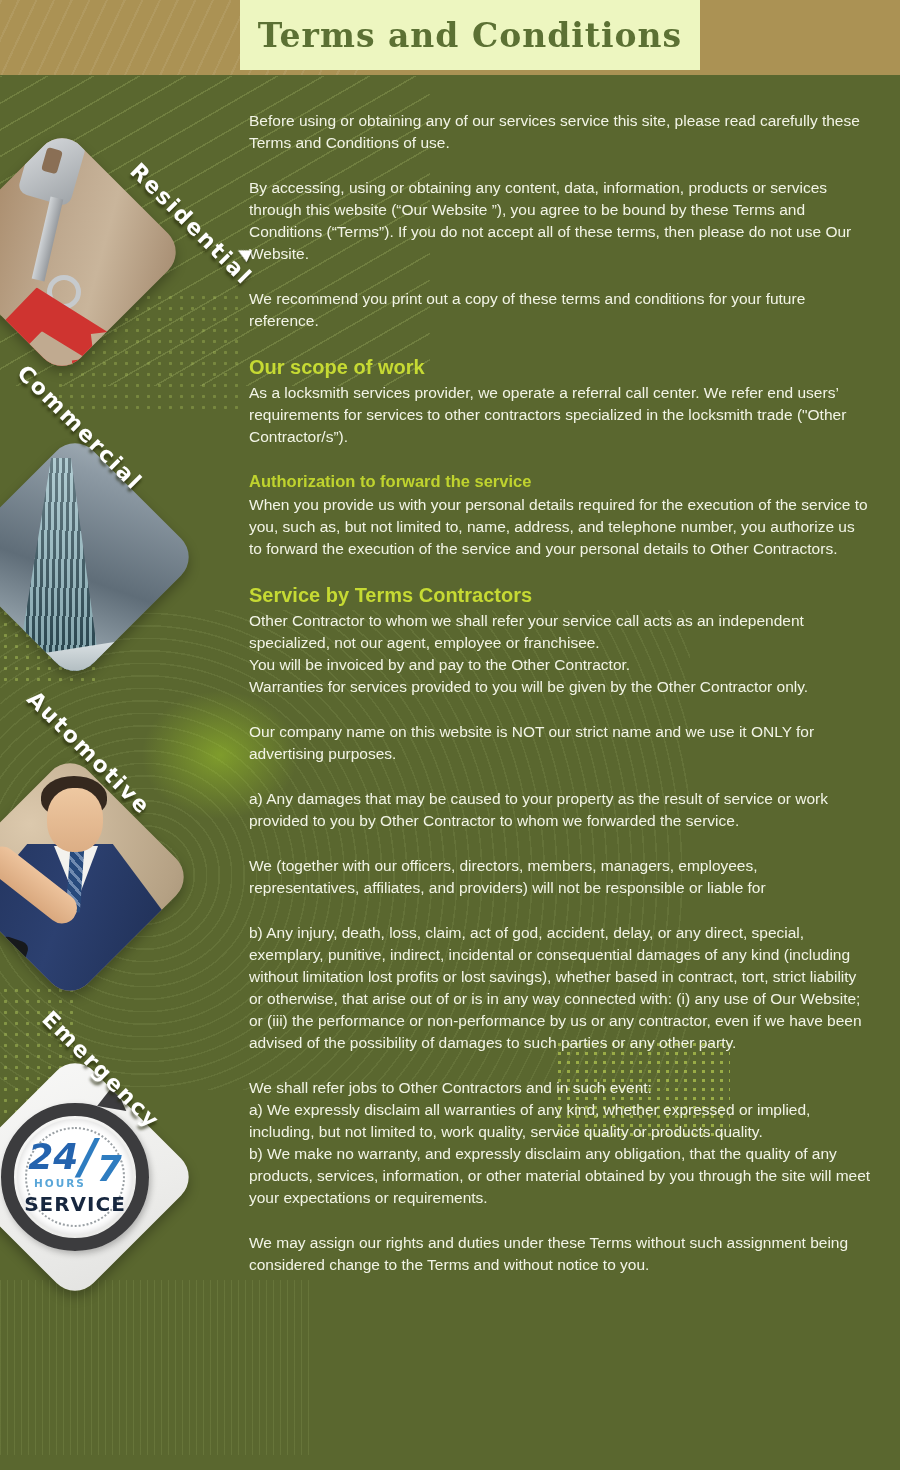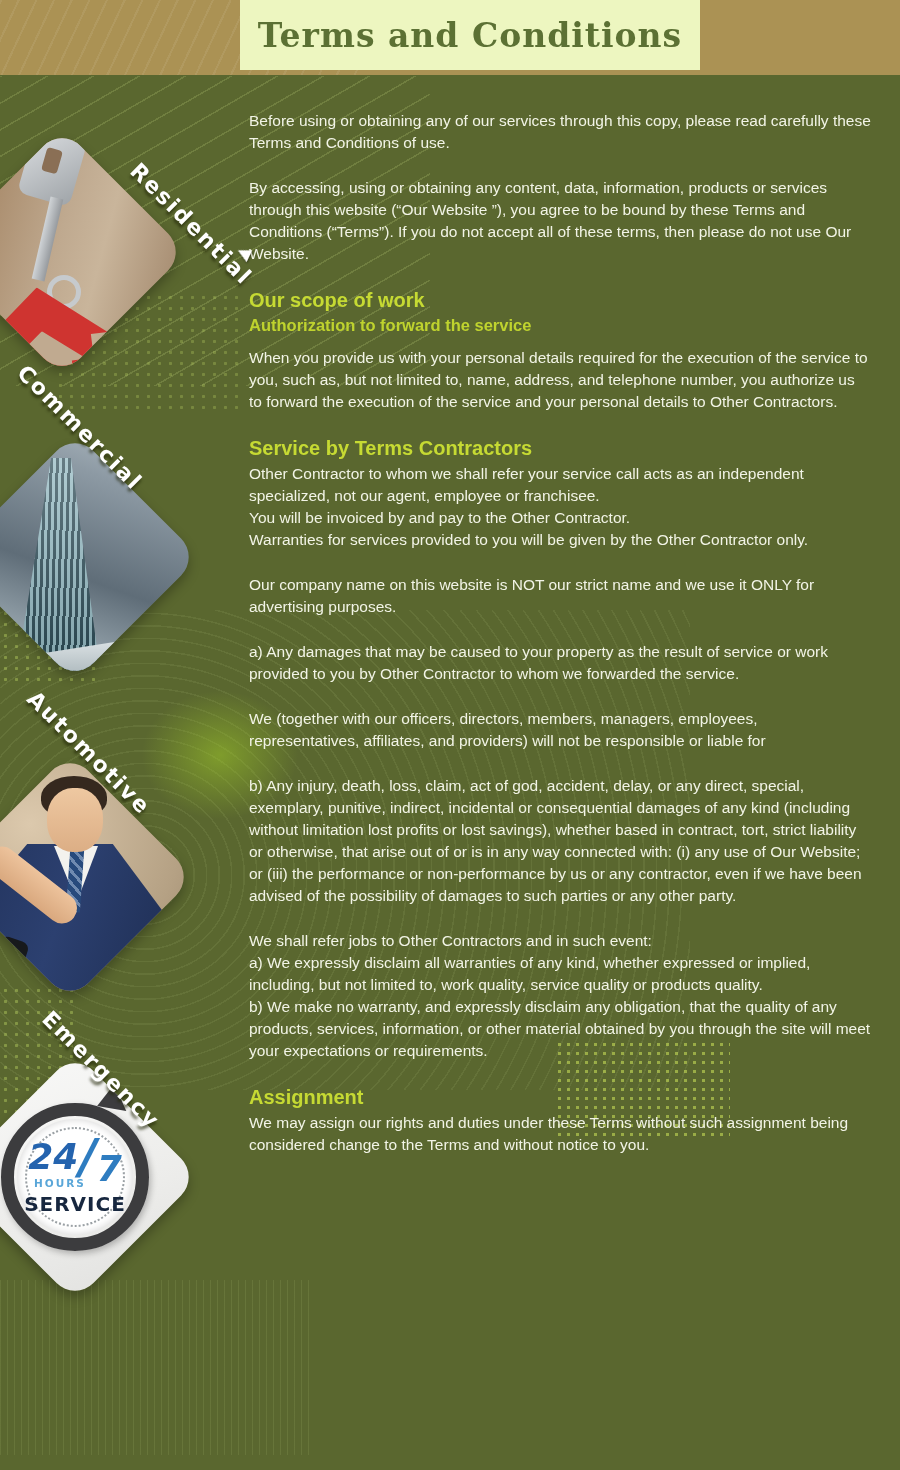--- a/index.html
+++ b/index.html
@@ -114,21 +114,21 @@
   .l-res { left:143px; top:158px; }
   .l-com { left:30px;  top:360px; }
   .l-auto { left:40px; top:686px; }
   .l-eme { left:55px;  top:1006px; }
 
   
   .content { position:absolute; left:249px; top:110px; width:622px; z-index:5;
     color:#f2f4e6; font-size:15.5px; line-height:22px; }
   .content p { margin:0 0 23px 0; white-space:pre-line; }
   .content h2 { margin:12px 0 3px 0; font-size:20px; line-height:24px; color:#c6da33; font-weight:bold; }
-  .content h3 { margin:0 0 12px 0; font-size:16.5px; line-height:20px; color:#bfd32e; font-weight:bold; }
+  .content h3 { margin:0 0 3px 0; font-size:16.5px; line-height:20px; color:#bfd32e; font-weight:bold; }
 
   
   .cursor { position:absolute; left:237px; top:247px; z-index:8; width:0; height:0;
     border-top:6px solid transparent; border-bottom:7px solid transparent; border-right:13px solid #ffffff;
     transform:rotate(25deg); filter:drop-shadow(1px 1px 1px rgba(0,0,0,0.45)); }
 </style>
 </head>
 <body>
 
 <div class="page">
@@ -197,39 +197,40 @@
   </div>
 
   <span class="dlabel l-res">Residential</span>
   <span class="dlabel l-com">Commercial</span>
   <span class="dlabel l-auto">Automotive</span>
   <span class="dlabel l-eme">Emergency</span>
 
   <div class="cursor"></div>
 
   <div class="content">
-    <p>Before using or obtaining any of our services through this copy, please read carefully these Terms and Conditions of use.</p>
+    <p>Before using or obtaining any of our services service this site, please read carefully these Terms and Conditions of use.</p>
     <p>By accessing, using or obtaining any content, data, information, products or services through this website (“Our Website ”), you agree to be bound by these Terms and Conditions (“Terms”). If you do not accept all of these terms, then please do not use Our Website.</p>
+    <p>We recommend you print out a copy of these terms and conditions for your future reference.</p>
 
     <h2>Our scope of work</h2>
+    <p>As a locksmith services provider, we operate a referral call center. We refer end users’ requirements for services to other contractors specialized in the locksmith trade ("Other Contractor/s”).</p>
 
     <h3>Authorization to forward the service</h3>
     <p>When you provide us with your personal details required for the execution of the service to you, such as, but not limited to, name, address, and telephone number, you authorize us to forward the execution of the service and your personal details to Other Contractors.</p>
 
     <h2>Service by Terms Contractors</h2>
     <p>Other Contractor to whom we shall refer your service call acts as an independent specialized, not our agent, employee or franchisee.
 You will be invoiced by and pay to the Other Contractor.
 Warranties for services provided to you will be given by the Other Contractor only.</p>
     <p>Our company name on this website is NOT our strict name and we use it ONLY for advertising purposes.</p>
 
     <p>a) Any damages that may be caused to your property as the result of service or work provided to you by Other Contractor to whom we forwarded the service.</p>
     <p>We (together with our officers, directors, members, managers, employees, representatives, affiliates, and providers) will not be responsible or liable for</p>
     <p>b) Any injury, death, loss, claim, act of god, accident, delay, or any direct, special, exemplary, punitive, indirect, incidental or consequential damages of any kind (including without limitation lost profits or lost savings), whether based in contract, tort, strict liability or otherwise, that arise out of or is in any way connected with: (i) any use of Our Website; or (iii) the performance or non-performance by us or any contractor, even if we have been advised of the possibility of damages to such parties or any other party.</p>
 
     <p>We shall refer jobs to Other Contractors and in such event:
 a) We expressly disclaim all warranties of any kind, whether expressed or implied, including, but not limited to, work quality, service quality or products quality.
 b) We make no warranty, and expressly disclaim any obligation, that the quality of any products, services, information, or other material obtained by you through the site will meet your expectations or requirements.</p>
 
-    <h2>Assignment</h2>
     <p>We may assign our rights and duties under these Terms without such assignment being considered change to the Terms and without notice to you.</p>
   </div>
 
 </div>
 
 </body></html>

